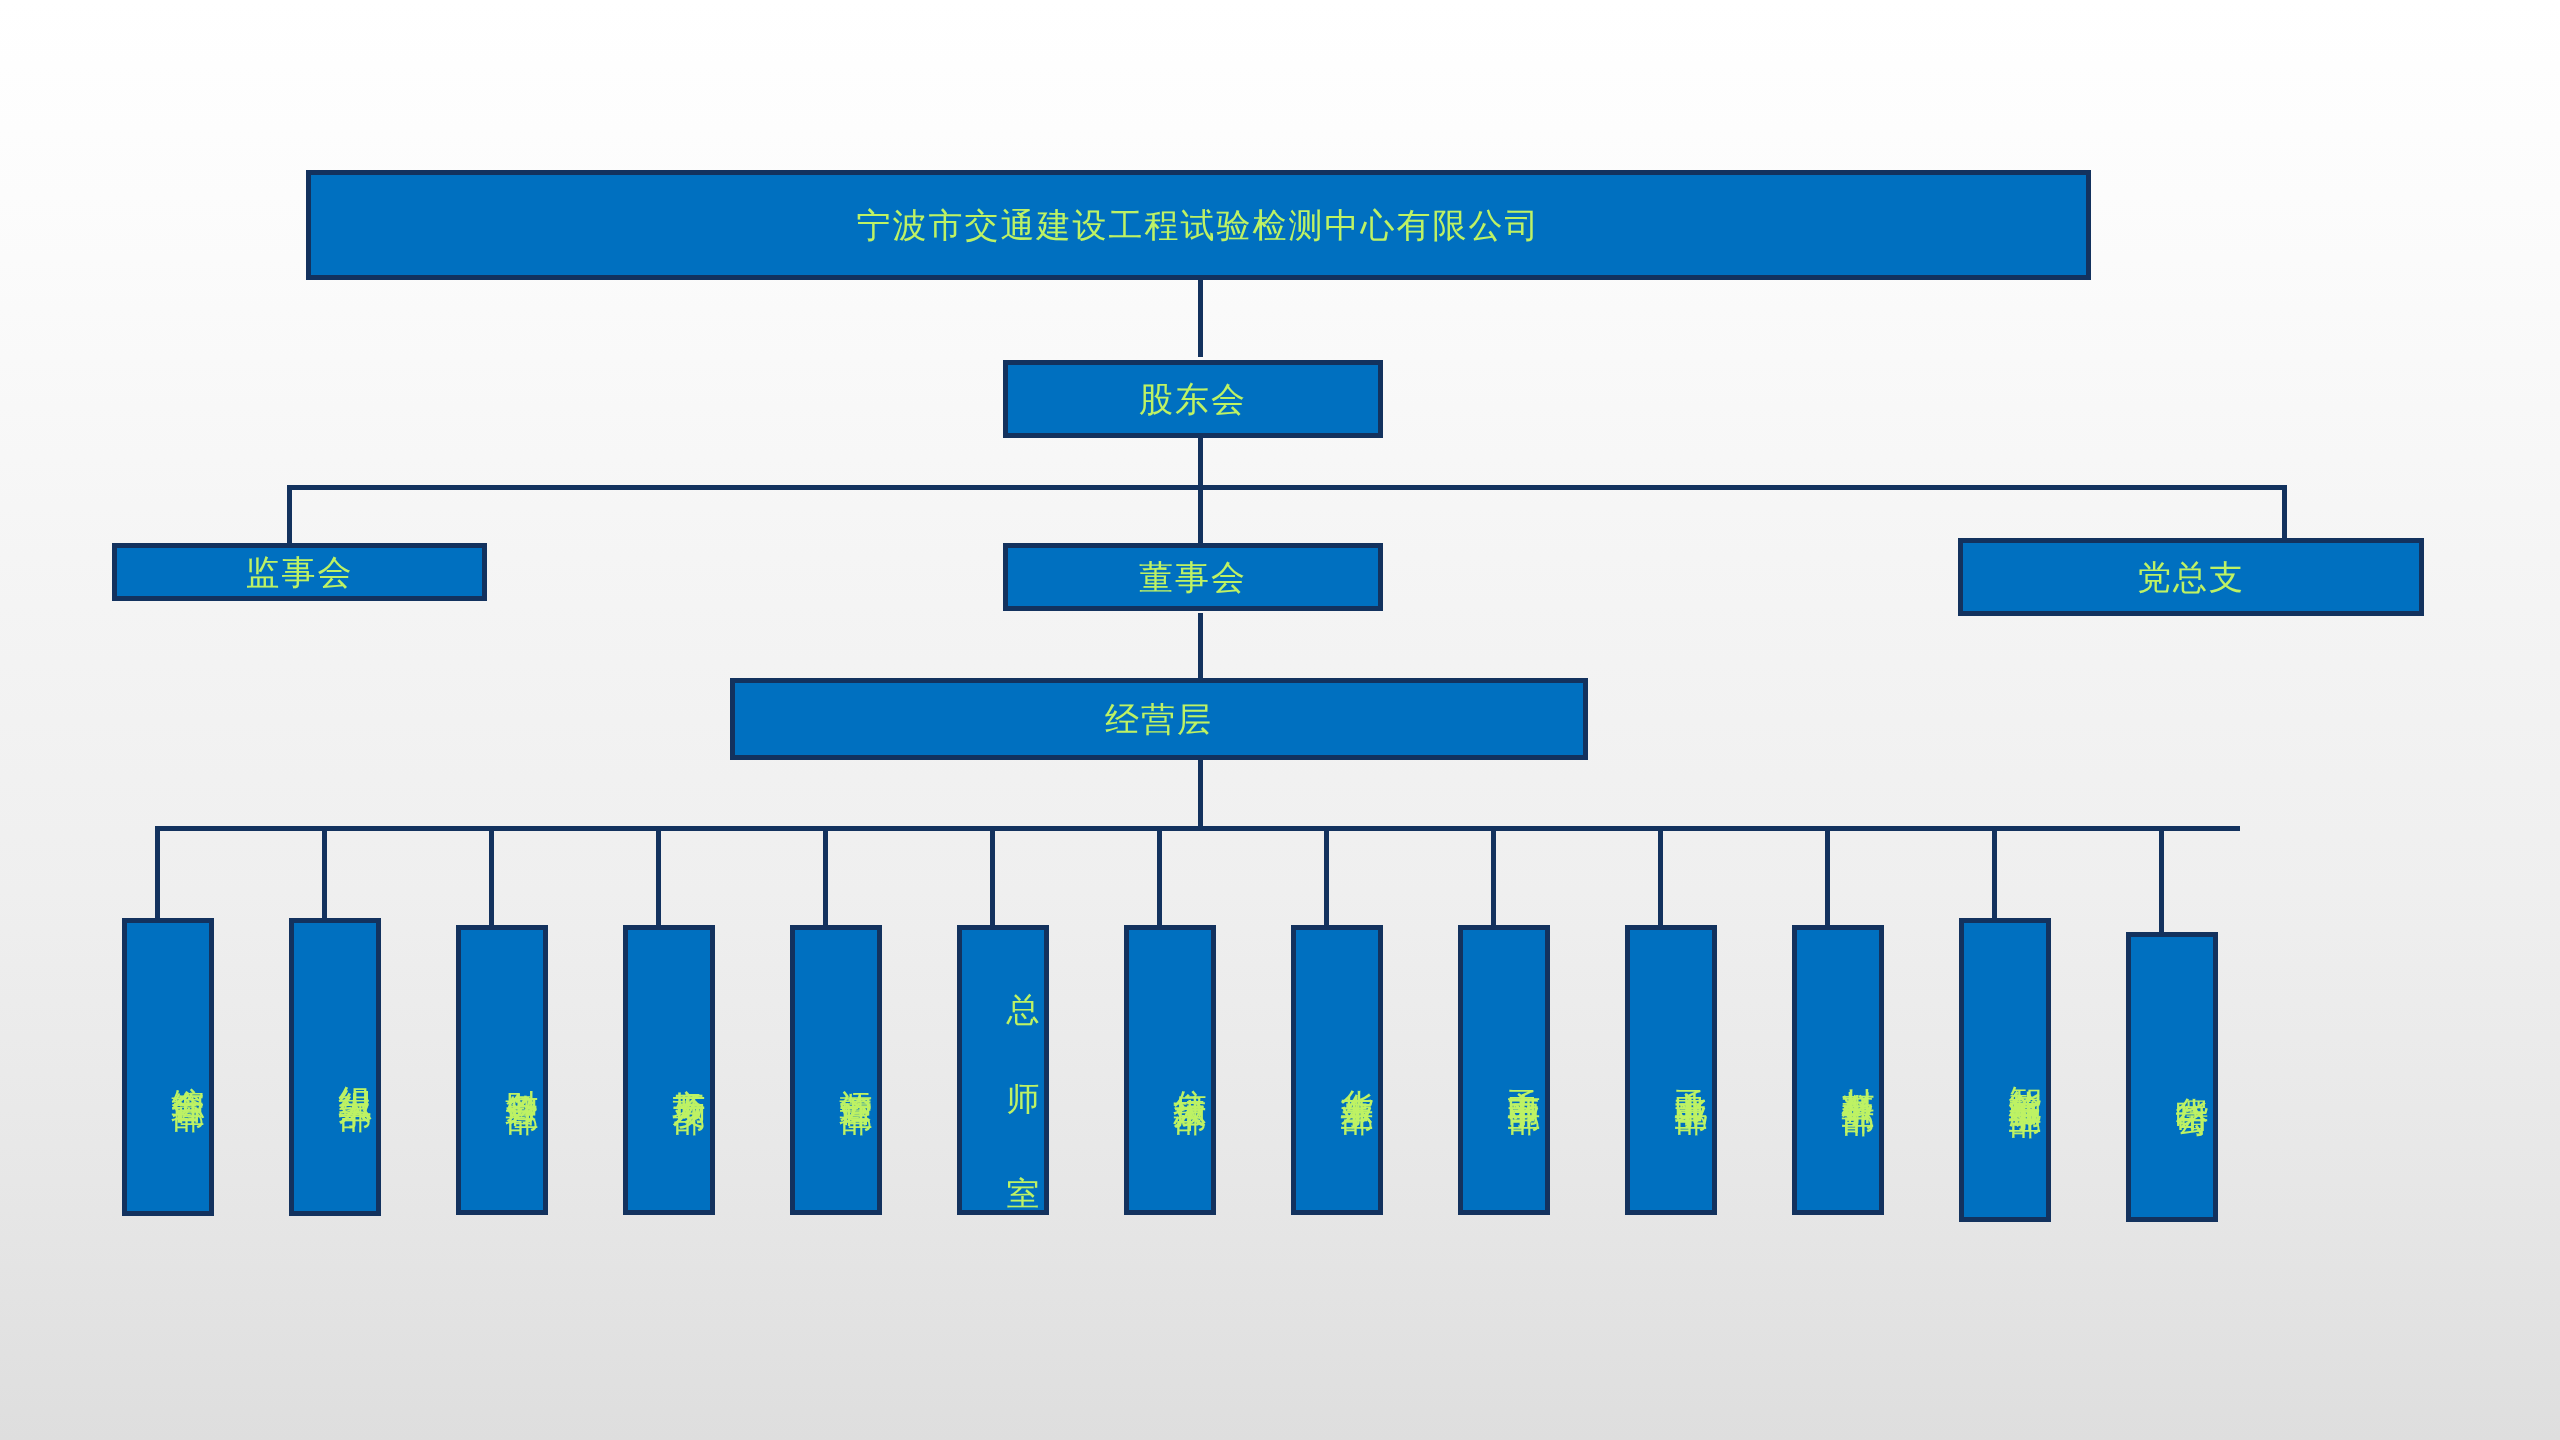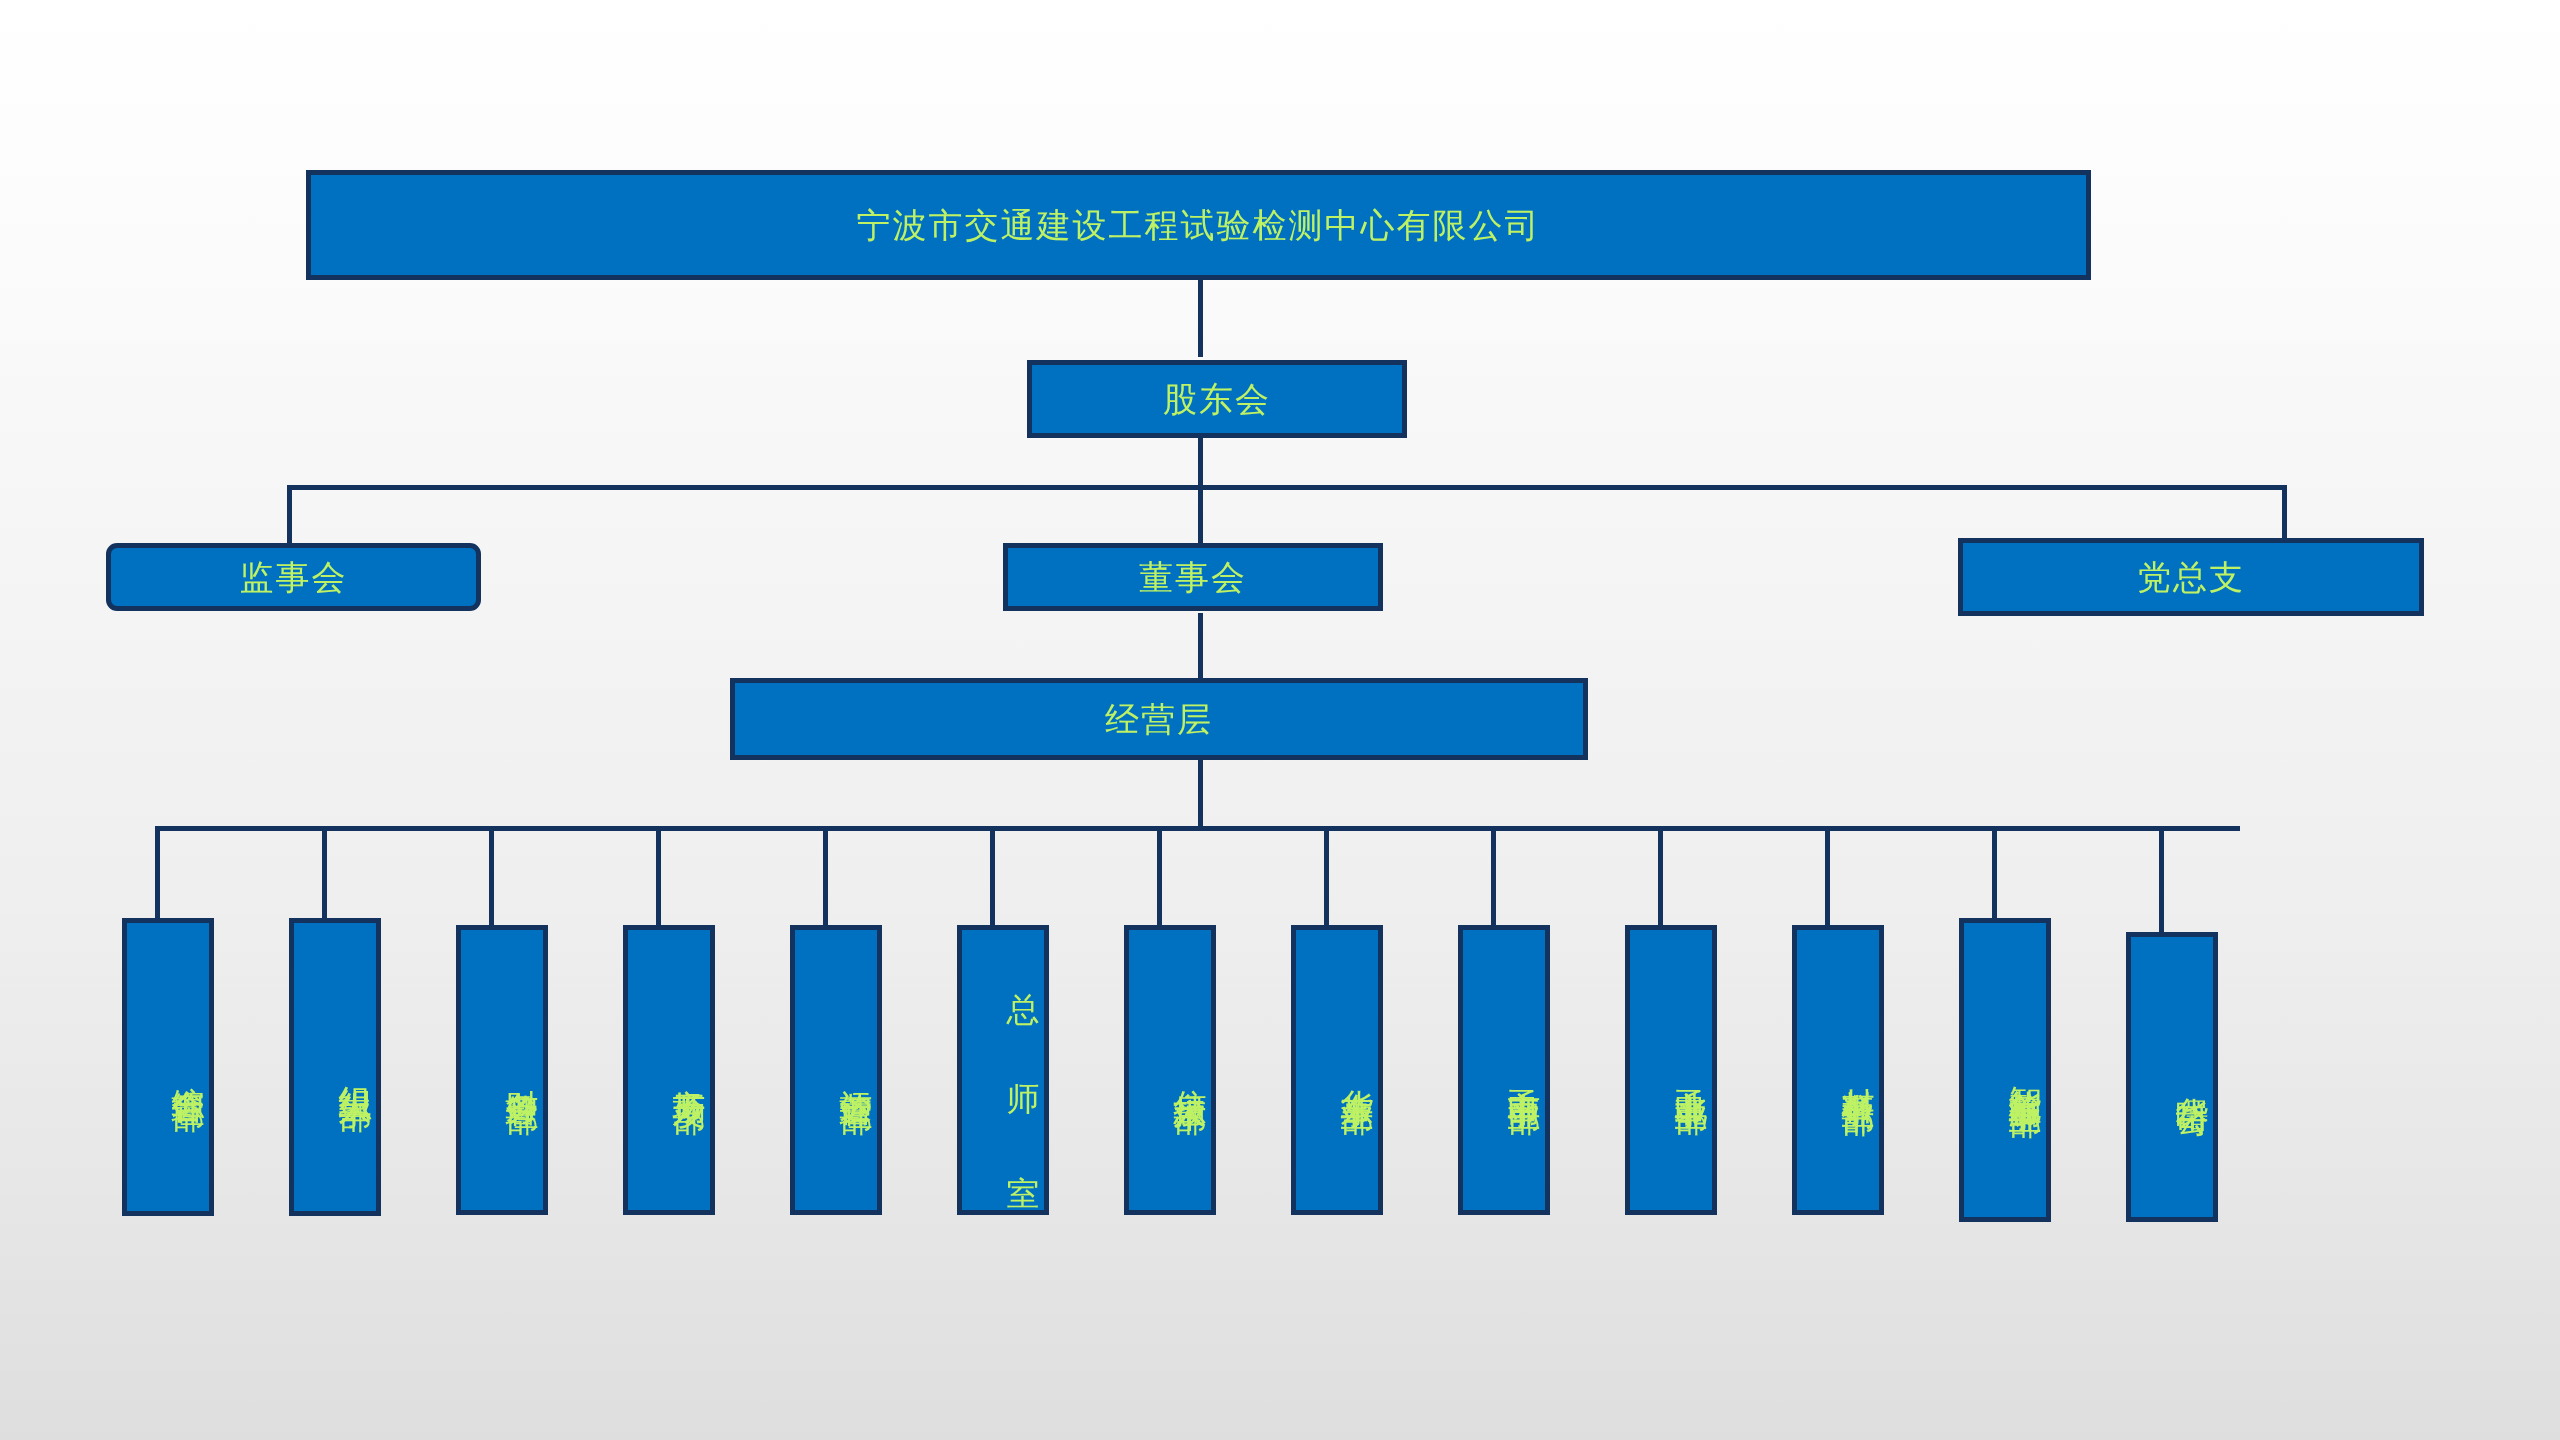--- a/index.html
+++ b/index.html
@@ -72,25 +72,25 @@
   <div class="line v" style="left:1491px; top:826px; height:100px;"></div>
   <div class="line v" style="left:1658px; top:826px; height:100px;"></div>
   <div class="line v" style="left:1825px; top:826px; height:100px;"></div>
   <div class="line v" style="left:1992px; top:826px; height:93px;"></div>
   <div class="line v" style="left:2159px; top:826px; height:107px;"></div>
 
   <div class="node horiz" style="left:306px; top:170px; width:1785px; height:110px;">
     <span>宁波市交通建设工程试验检测中心有限公司</span>
   </div>
 
-  <div class="node horiz" style="left:1003px; top:360px; width:380px; height:78px;margin-left:24px;">
+  <div class="node horiz" style="left:1003px; top:360px; width:380px; height:78px;">
     <span>股东会</span>
   </div>
 
-  <div class="node horiz" style="left:106px; top:543px; width:375px; height:68px;border-radius:11px;">
+  <div class="node horiz" style="left:112px; top:543px; width:375px; height:58px;">
     <span>监事会</span>
   </div>
 
   <div class="node horiz" style="left:1003px; top:543px; width:380px; height:68px;">
     <span>董事会</span>
   </div>
 
   <div class="node horiz" style="left:1958px; top:538px; width:466px; height:78px;">
     <span>党总支</span>
   </div>

